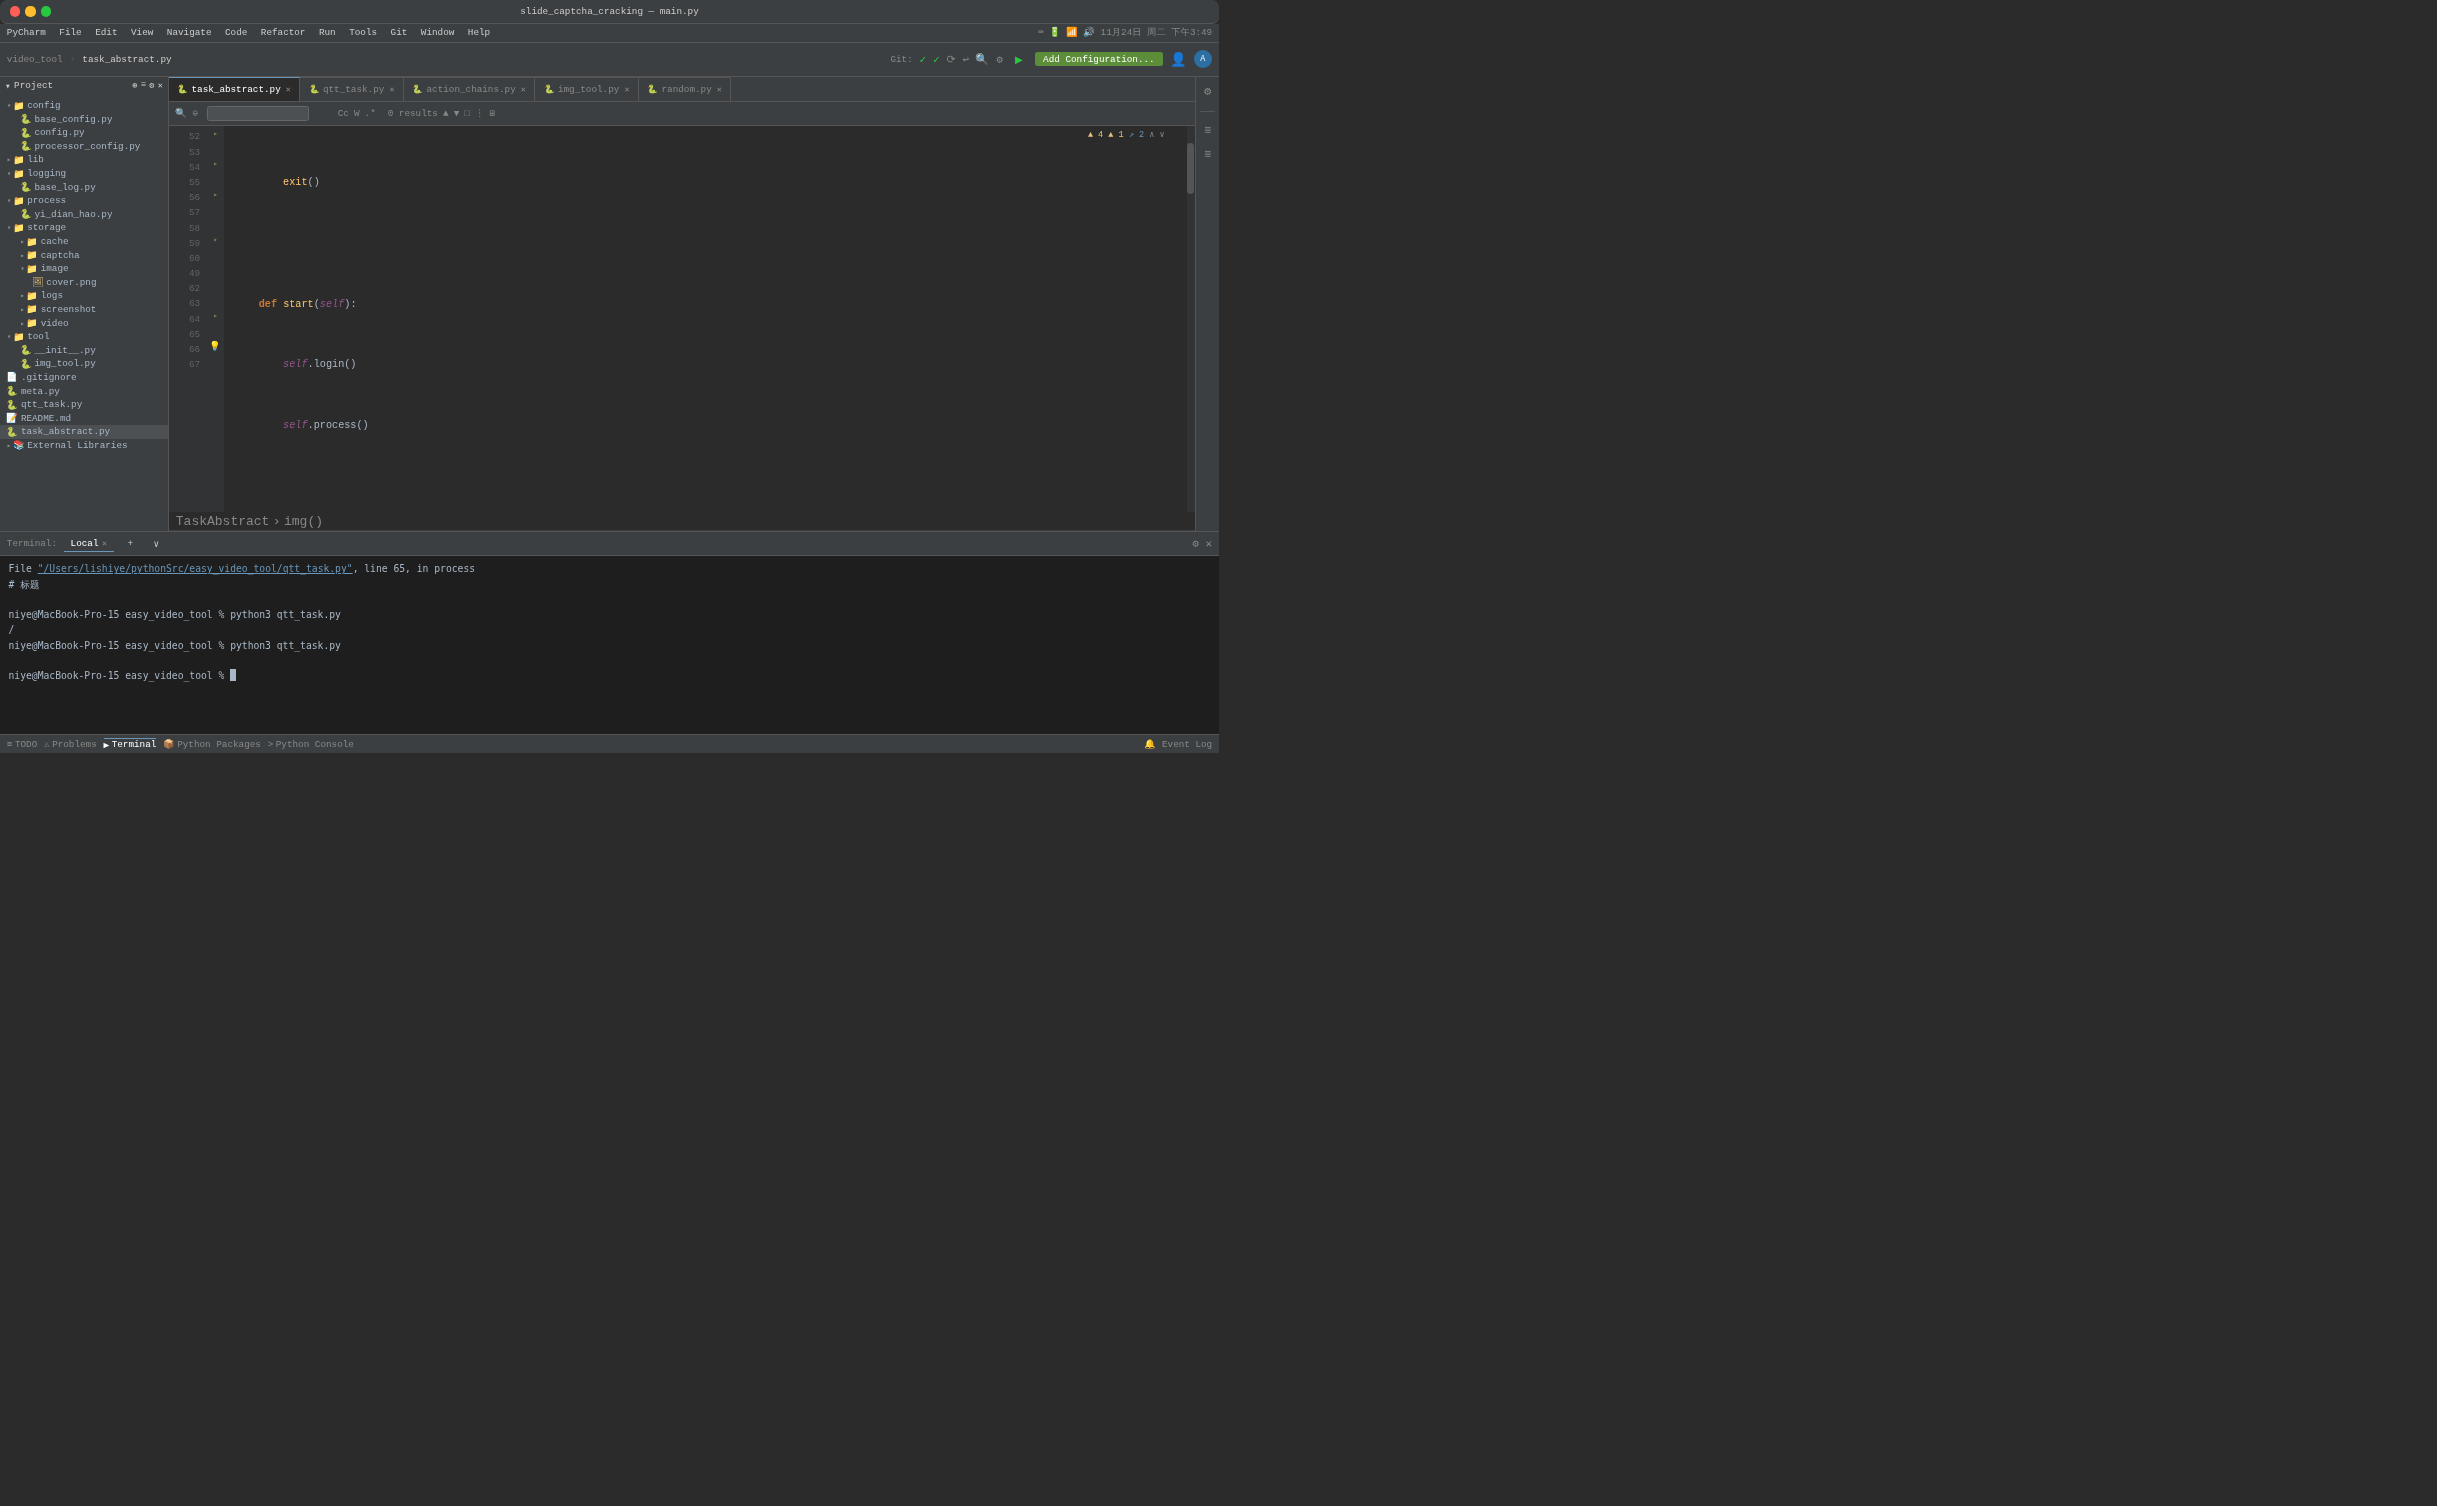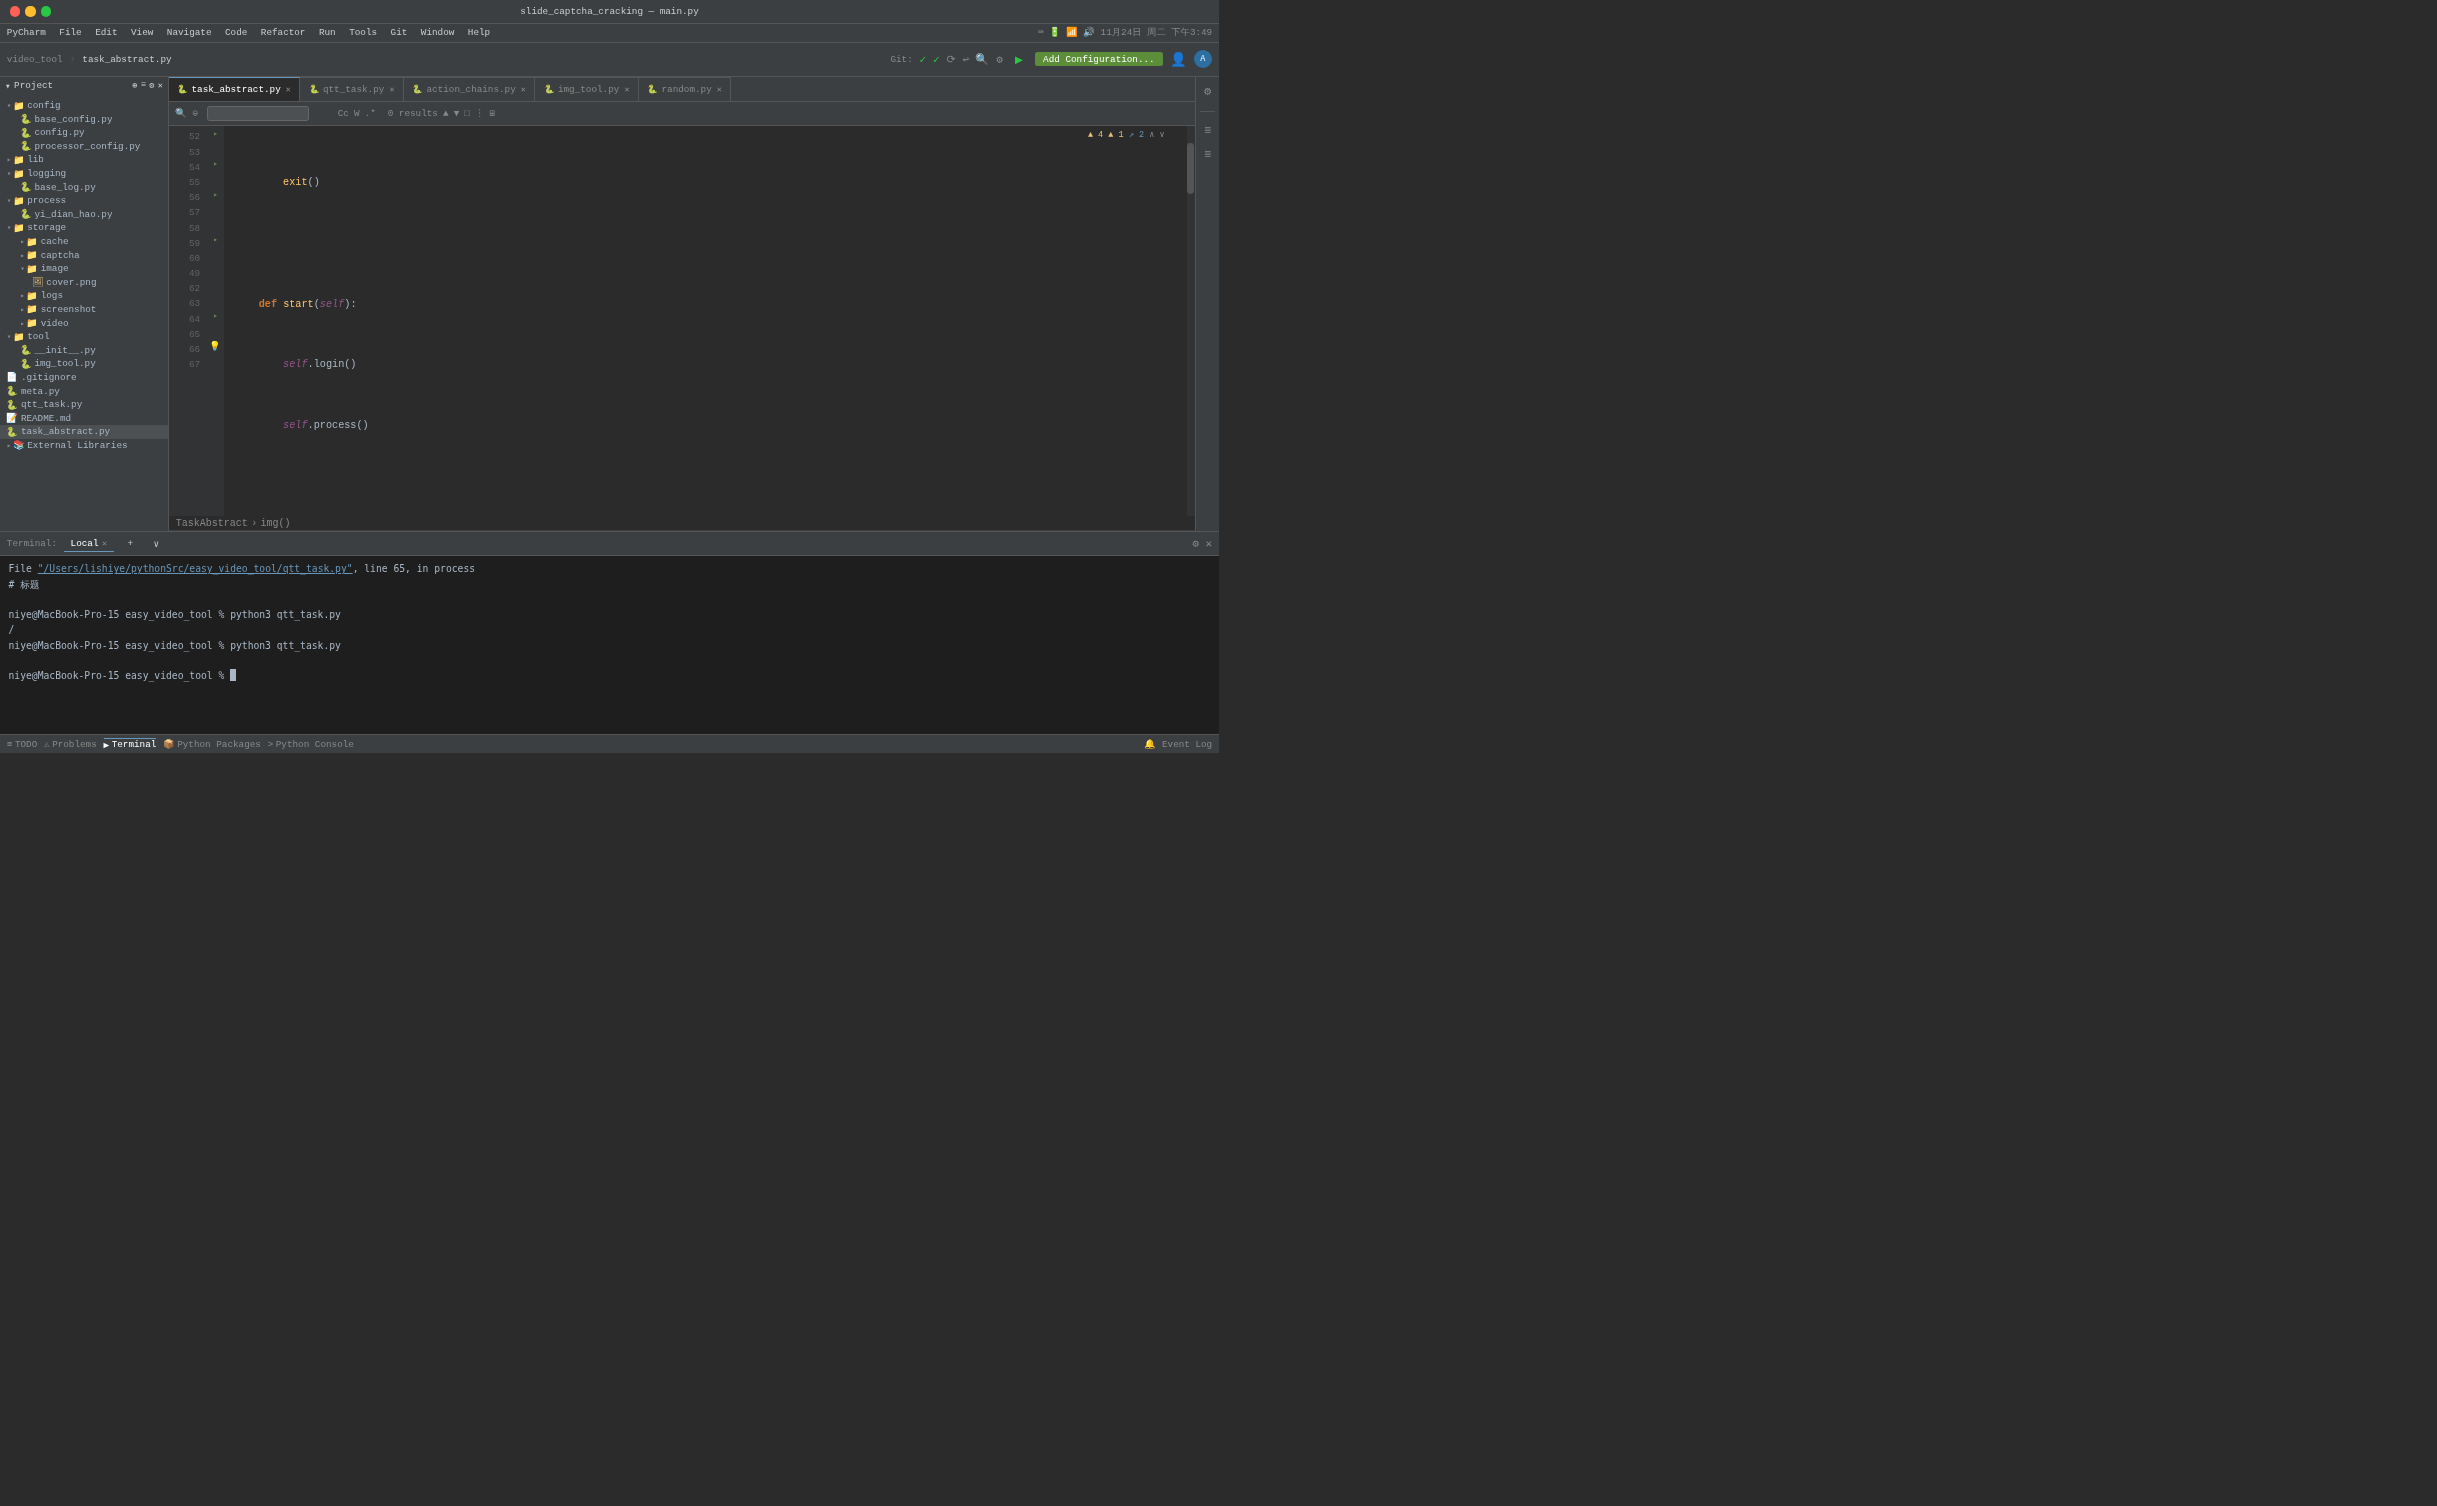--- a/index.html
+++ b/index.html
@@ -16,20 +16,21 @@
 
     
     .title-bar {
       background: #3c3f41;
       height: 24px;
       display: flex;
       align-items: center;
       justify-content: center;
       position: relative;
       border-bottom: 0.8px solid #555;
+      border-radius: 7px;
     }
     .title-bar-buttons {
       position: absolute;
       left: 10.2px;
       display: flex;
       gap: 5.1px;
     }
     .tb-btn {
       width: 10.2px; height: 10.2px; border-radius: 50%;
       display: inline-block;
@@ -276,21 +277,21 @@
       display: flex; align-items: center; justify-content: center;
       color: #888;
       font-size: 12px;
       cursor: pointer;
     }
 
     
     .breadcrumb {
       background: #2b2b2b;
       padding: 1.7px 6.8px;
-      font-size: 10px;
+      font-size: 13px;
       color: #888;
       border-bottom: 0.8px solid #3c3f41;
       display: flex;
       align-items: center;
       gap: 3.4px;
       text-align: center;
     }
 
     
     ::-webkit-scrollbar { width: 5.1px; height: 5.1px; }

